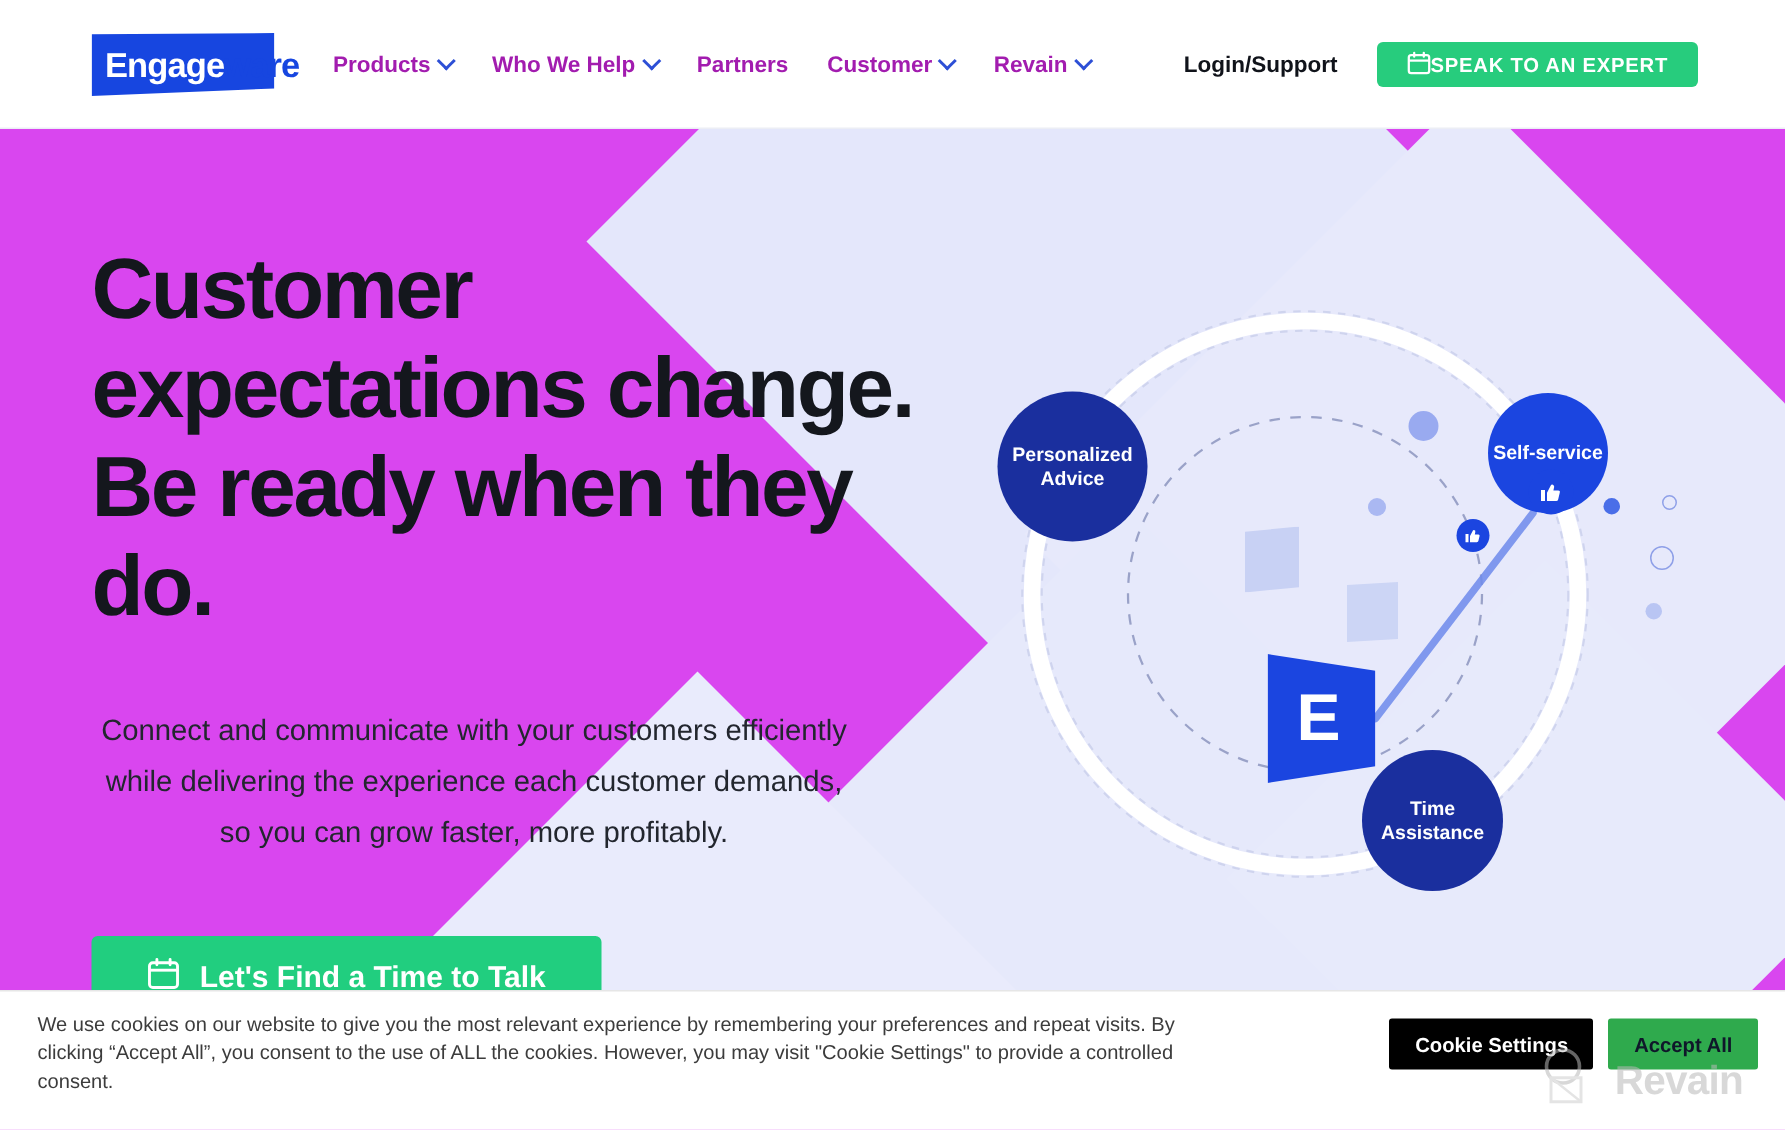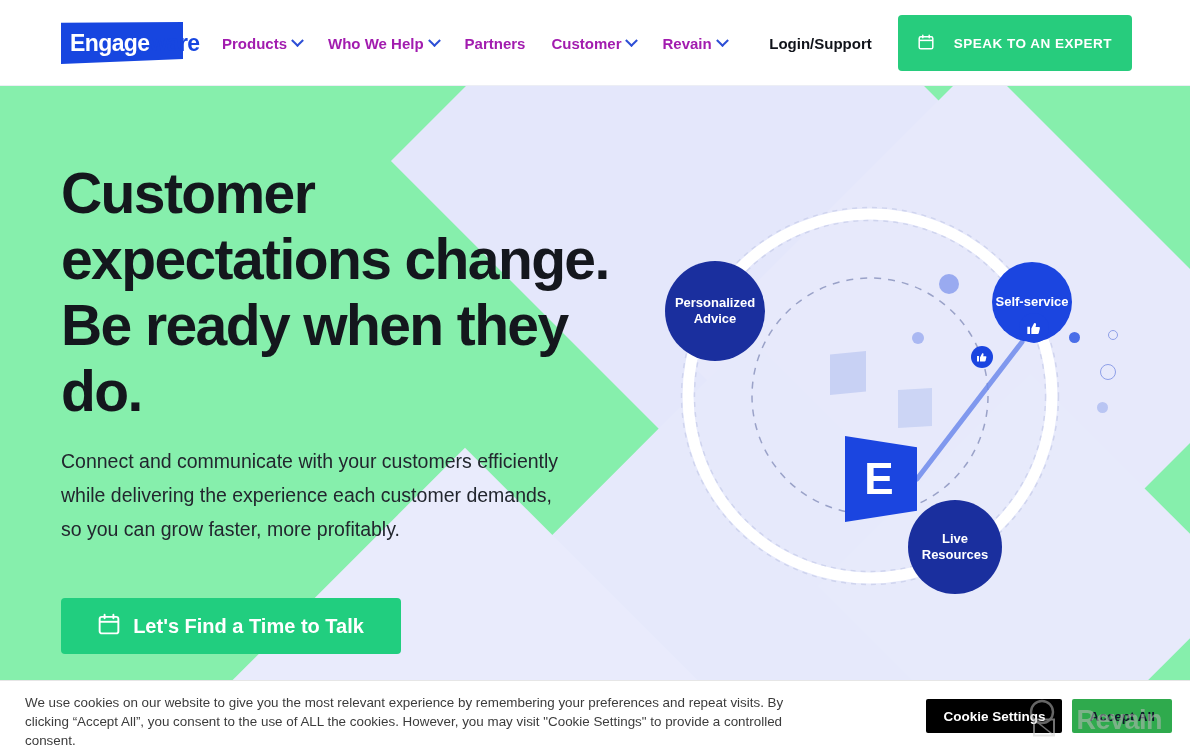--- a/index.html
+++ b/index.html
@@ -107,40 +107,40 @@
     color: #10131a;
     text-decoration: none;
     white-space: nowrap;
   }
   .btn-green {
     background: #2ecc82;
     background: #27cc7d;
     color: #ffffff;
     border: none;
     border-radius: 4px;
-    height: 56px;
+    height: 30px;
     padding: 0 20px;
     display: flex;
     align-items: center;
-    gap: 20px;
+    gap: 0;
     font-size: 13.5px;
     font-weight: 700;
     letter-spacing: 0.5px;
     cursor: pointer;
     font-family: "Liberation Sans", sans-serif;
     white-space: nowrap;
   }
 
   
   .hero {
     position: absolute;
     top: 86px; left: 0;
     width: 1190px;
-    height: 667px;
-    background: #86efac;
+    height: 584px;
+    background: #d946ef;
     overflow: hidden;
     padding-left: 43px;
   }
   .hero-bg { position: absolute; inset: 0; overflow: hidden; }
 
   .diamond {
     position: absolute;
     background: #e3e6fa;
     transform: rotate(45deg);
   }
@@ -158,25 +158,26 @@
     z-index: 5;
   }
   .hero-title {
     font-size: 57px;
     line-height: 66px;
     font-weight: 700;
     color: #14171d;
     letter-spacing: -1.6px;
   }
   .hero-sub {
-    margin-top: 20px;
+    margin-top: 46px;
     font-size: 19.5px;
     line-height: 34px;
     color: #22262e;
     width: 510px;
+    text-align: center;
   }
   .hero-cta {
     margin-top: 52px;
     background: #21ce7f;
     color: #ffffff;
     border: none;
     border-radius: 4px;
     width: 340px;
     height: 56px;
     display: flex;
@@ -260,21 +261,21 @@
     line-height: 44px;
     margin-left: -4px;
     margin-top: -1px;
   }
 
   
   .cookie {
     position: absolute;
     left: 0; bottom: 0;
     width: 1190px;
-    height: 73px;
+    height: 93px;
     background: #ffffff;
     border-top: 1px solid #e6e6e6;
     z-index: 40;
     display: flex;
     align-items: center;
   }
   .cookie-text {
     position: absolute;
     left: 25px;
     top: 12px;
@@ -441,21 +442,21 @@
         <span>E</span>
       </div>
 
       <div class="node node-advice">
         <span>Personalized Advice</span>
       </div>
       <div class="node node-self">
         <span>Self-service</span>
       </div>
       <div class="node node-live">
-        <span>Live Resources</span>
+        <span>Time Assistance</span>
       </div>
 
       <div class="thumb thumb-big">
         <svg width="16" height="16" viewBox="0 0 24 24" fill="#ffffff" aria-hidden="true">
           <path d="M2 10h4v11H2zM8 21h9.2a2 2 0 0 0 1.95-1.54l1.6-6.8A1.6 1.6 0 0 0 19.2 10.6H14.4l.7-3.4a2.1 2.1 0 0 0-2.05-2.6c-.5 0-.95.3-1.15.76L8 12.8V21z"></path>
         </svg>
       </div>
       <div class="thumb thumb-small">
         <svg width="12" height="12" viewBox="0 0 24 24" fill="#ffffff" aria-hidden="true">
           <path d="M2 10h4v11H2zM8 21h9.2a2 2 0 0 0 1.95-1.54l1.6-6.8A1.6 1.6 0 0 0 19.2 10.6H14.4l.7-3.4a2.1 2.1 0 0 0-2.05-2.6c-.5 0-.95.3-1.15.76L8 12.8V21z"></path>

